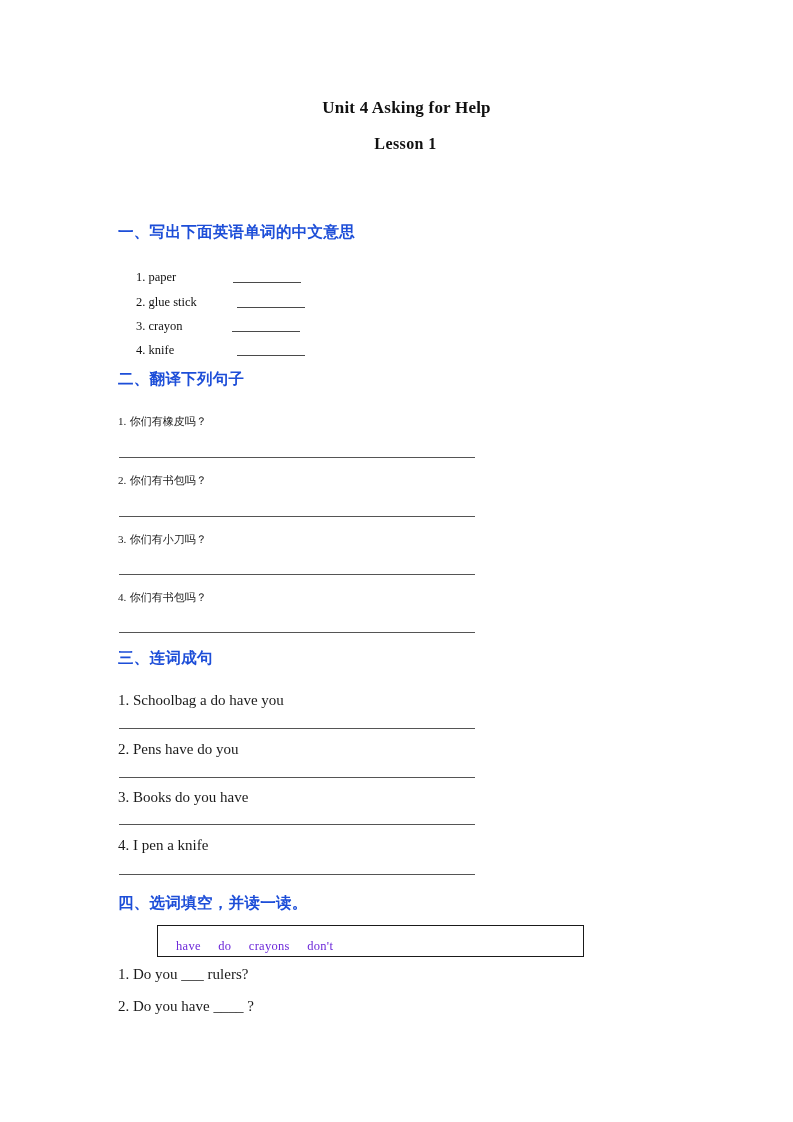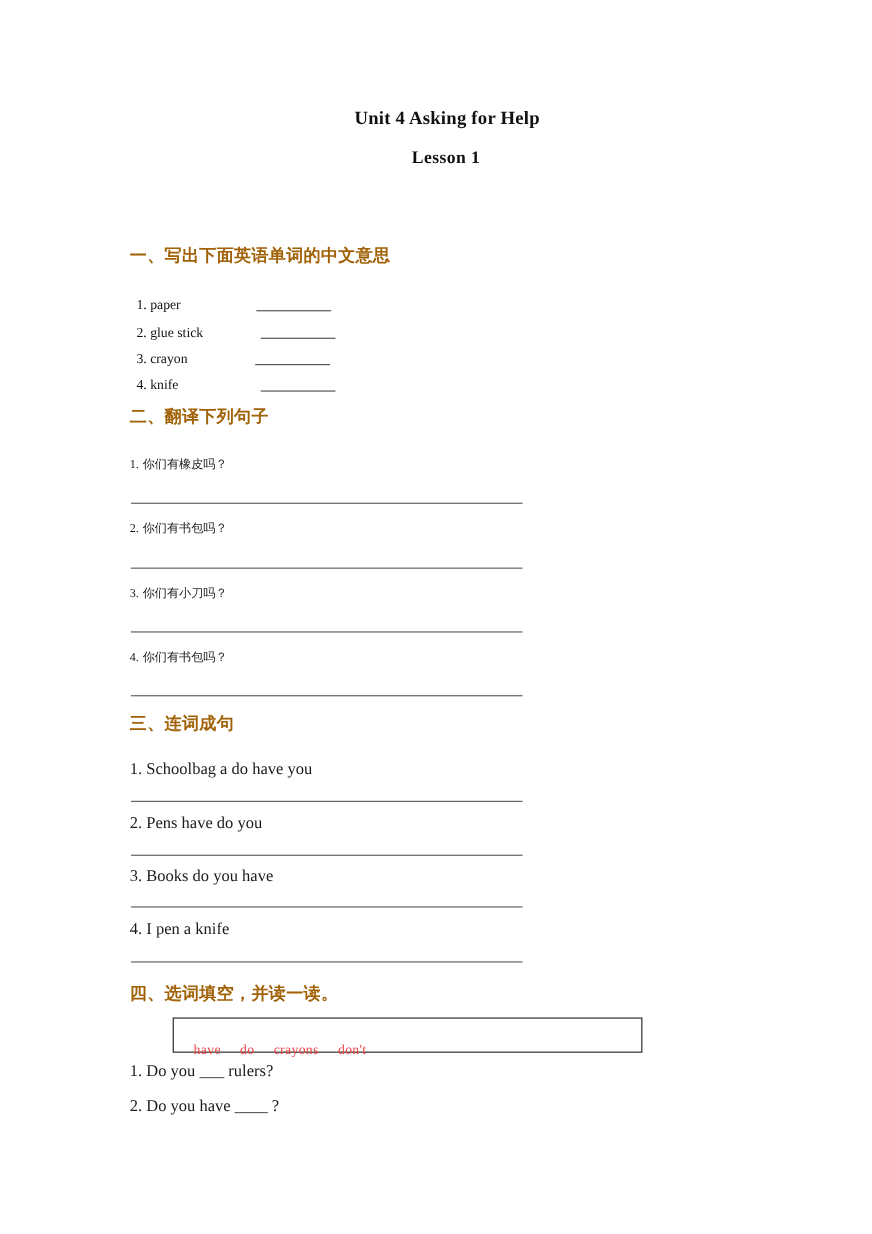--- a/index.html
+++ b/index.html
@@ -38,21 +38,21 @@
                  font-family: "DejaVu Sans", "Liberation Sans", sans-serif;
                  font-weight: bold; letter-spacing: 1px; }
 
   
   .sec-head {
     position: absolute;
     left: 118px;
     font-family: "DejaVu Sans", "Liberation Sans", sans-serif;
     font-weight: bold;
     font-size: 15.5px;
-    color: #a16207;
+    color: #1d4ed8;
     letter-spacing: .3px;
     white-space: nowrap;
   }
 
   
   .row {
     position: absolute;
     left: 118px;
     font-size: 15px;
     color: #1a1a1a;
@@ -62,21 +62,21 @@
     font-family: "DejaVu Sans", "Liberation Sans", sans-serif;
     font-size: 11px;
   }
   .row-cn .num {
     font-family: "Liberation Serif", "DejaVu Serif", serif;
   }
 
   
   .vocab-term {
     position: absolute;
-    left: 124px;
+    left: 136px;
     font-size: 12.5px;
     white-space: nowrap;
   }
   .vocab-blank {
     position: absolute;
     height: 1px;
     background: #4a4a4a;
   }
 
   
@@ -94,25 +94,25 @@
     left: 157px;
     top: 925px;
     width: 427px;
     height: 32px;
     border: 1px solid #1a1a1a;
     box-sizing: border-box;
   }
   .word-bank-text {
     position: absolute;
     left: 18px;
-    top: 21px;
+    top: 13px;
     font-size: 12.5px;
     letter-spacing: .3px;
     white-space: nowrap;
-    color: #ef4444;
+    color: #6d28d9;
   }
   .word-bank-text span { margin-right: 14px; }
 </style>
 </head>
 <body>
 
 <div class="page">
 
   <div class="doc-title title-main">Unit 4 Asking for Help</div>
   <div class="doc-title title-sub">Lesson 1</div>

